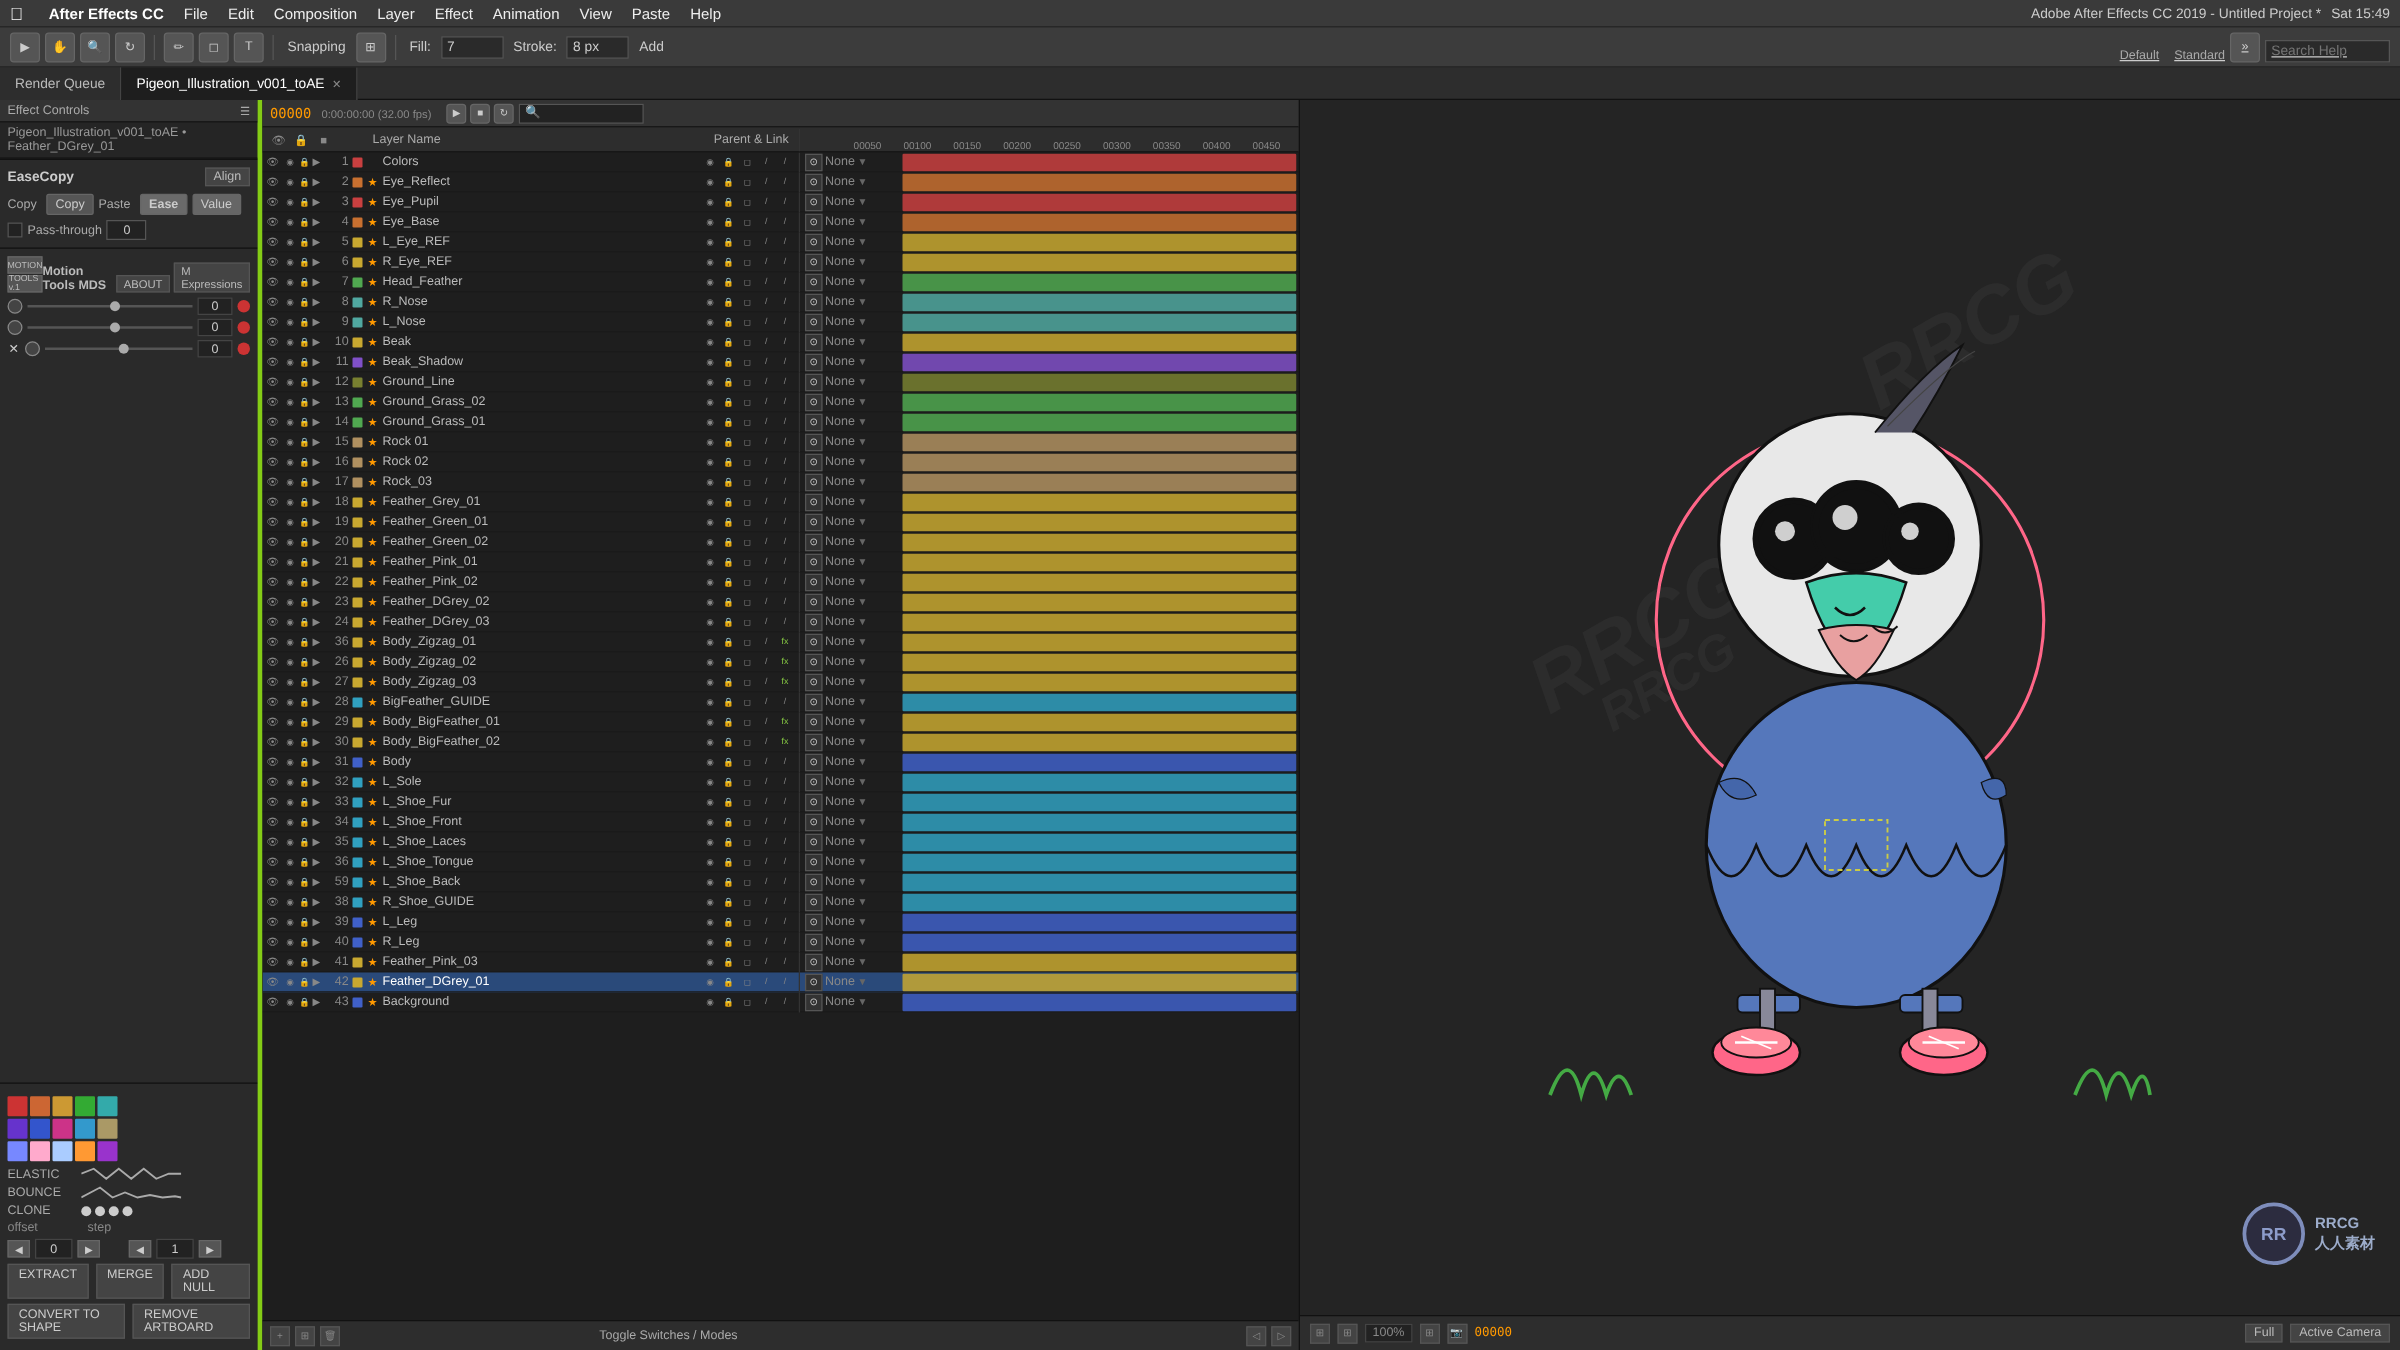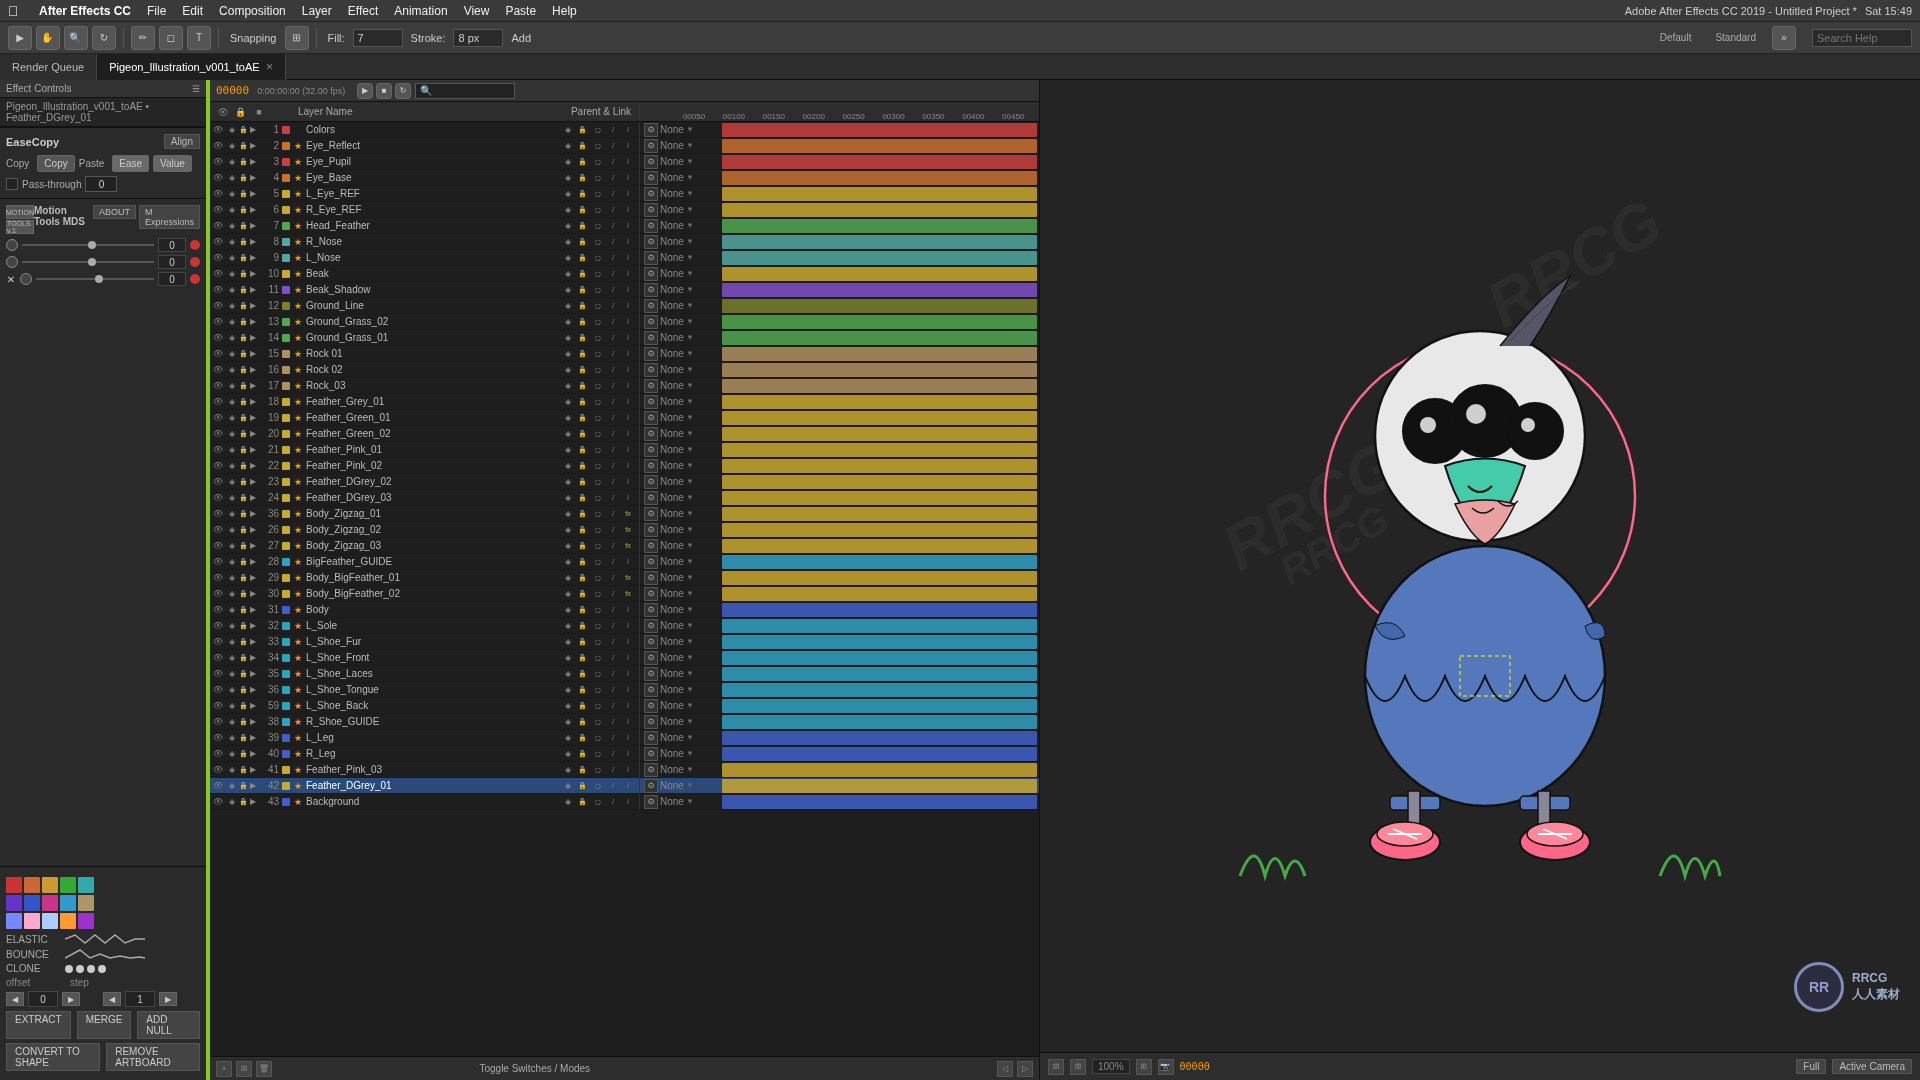--- a/index.html
+++ b/index.html
@@ -196,21 +196,21 @@
     }
     .small-btn {
       background: #555;
       border: 1px solid #666;
       padding: 2px 6px;
       color: #ccc;
       font-size: 10px;
       cursor: pointer;
       border-radius: 2px;
     }
-    .small-btn.active { background: #6a6a6a; }
+    .small-btn.active { background: #6a6a6a; font-weight: bold; }
     .small-btn.value-btn { background: #666; }
     .checkbox-row {
       display: flex;
       align-items: center;
       gap: 4px;
       margin-top: 2px;
     }
     .number-box {
       background: #222;
       border: 1px solid #555;
@@ -223,21 +223,21 @@
 
     
     .motion-tools-panel {
       background: #2a2a2a;
       border-top: 1px solid #111;
       padding: 6px;
       flex: 1;
     }
     .panel-header {
       display: flex;
-      align-items: flex-start;
+      align-items: flex-end;
       justify-content: space-between;
       margin-bottom: 4px;
     }
     .panel-title {
       font-size: 10px;
       font-weight: bold;
       color: #bbb;
     }
     .motion-tools-logo {
       display: flex;
@@ -736,21 +736,21 @@
   <div class="toolbar-btn">T</div>
   <div class="toolbar-separator"></div>
   <span class="toolbar-label">Snapping</span>
   <div class="toolbar-btn">⊞</div>
   <div class="toolbar-separator"></div>
   <span class="toolbar-label">Fill:</span>
   <input class="toolbar-input" value="7" style="">
   <span class="toolbar-label">Stroke:</span>
   <input class="toolbar-input" value="8 px" style="">
   <span class="toolbar-label">Add</span>
-  <div style="margin-left:auto; display:flex; gap:16px; align-items:center;">
+  <div style="margin-left:auto; display:flex; gap:4px; align-items:flex-end;text-decoration:underline;">
     <span style="font-size:10px; color:#aaa;">Default</span>
     <span style="font-size:10px; color:#aaa; margin-left:8px;">Standard</span>
     <div class="toolbar-btn">»</div>
     <input class="toolbar-input" placeholder="Search Help" style="width: 100px;">
   </div>
 </div>
 
 <div class="tabs-row">
   <div class="tab">
     <span>Render Queue</span>

